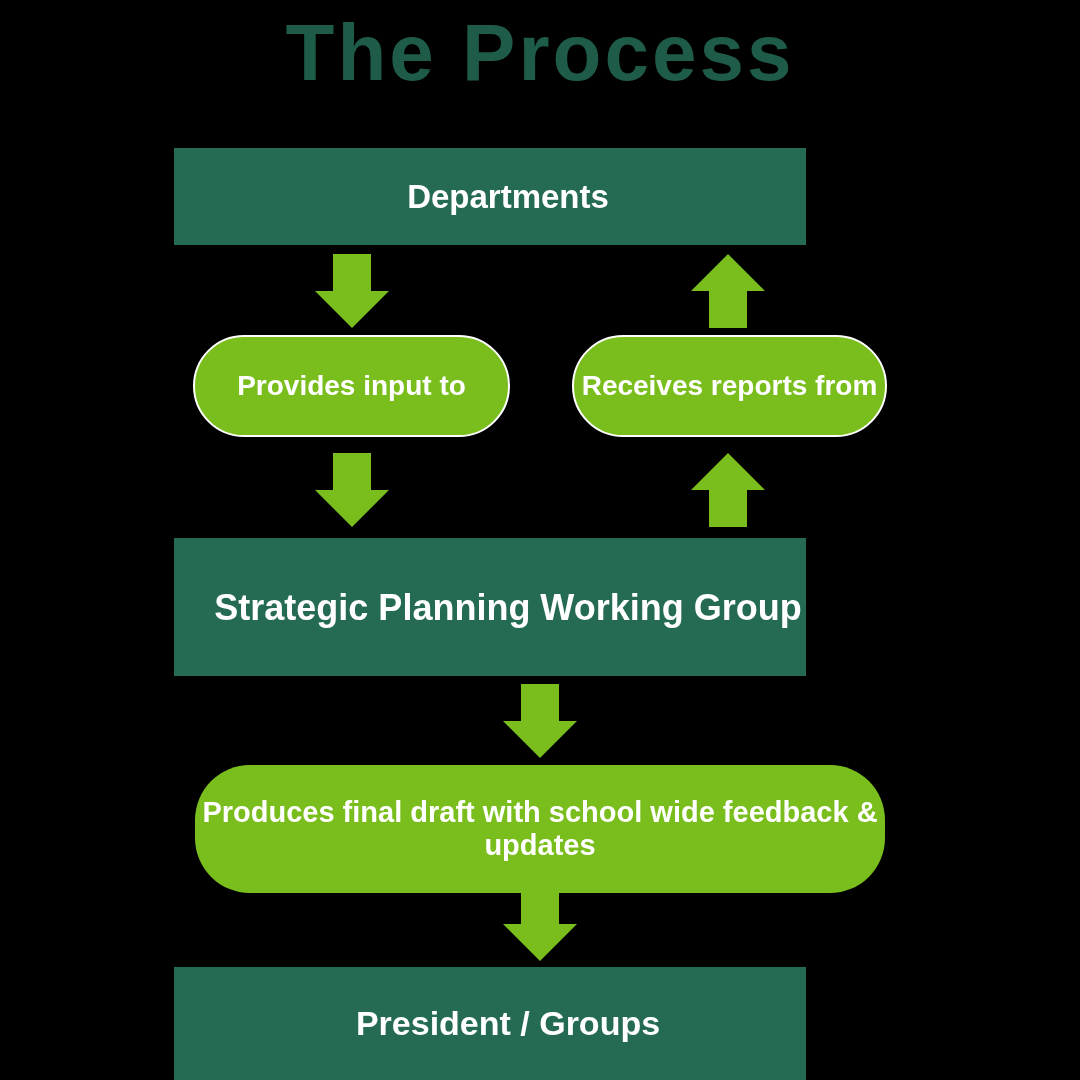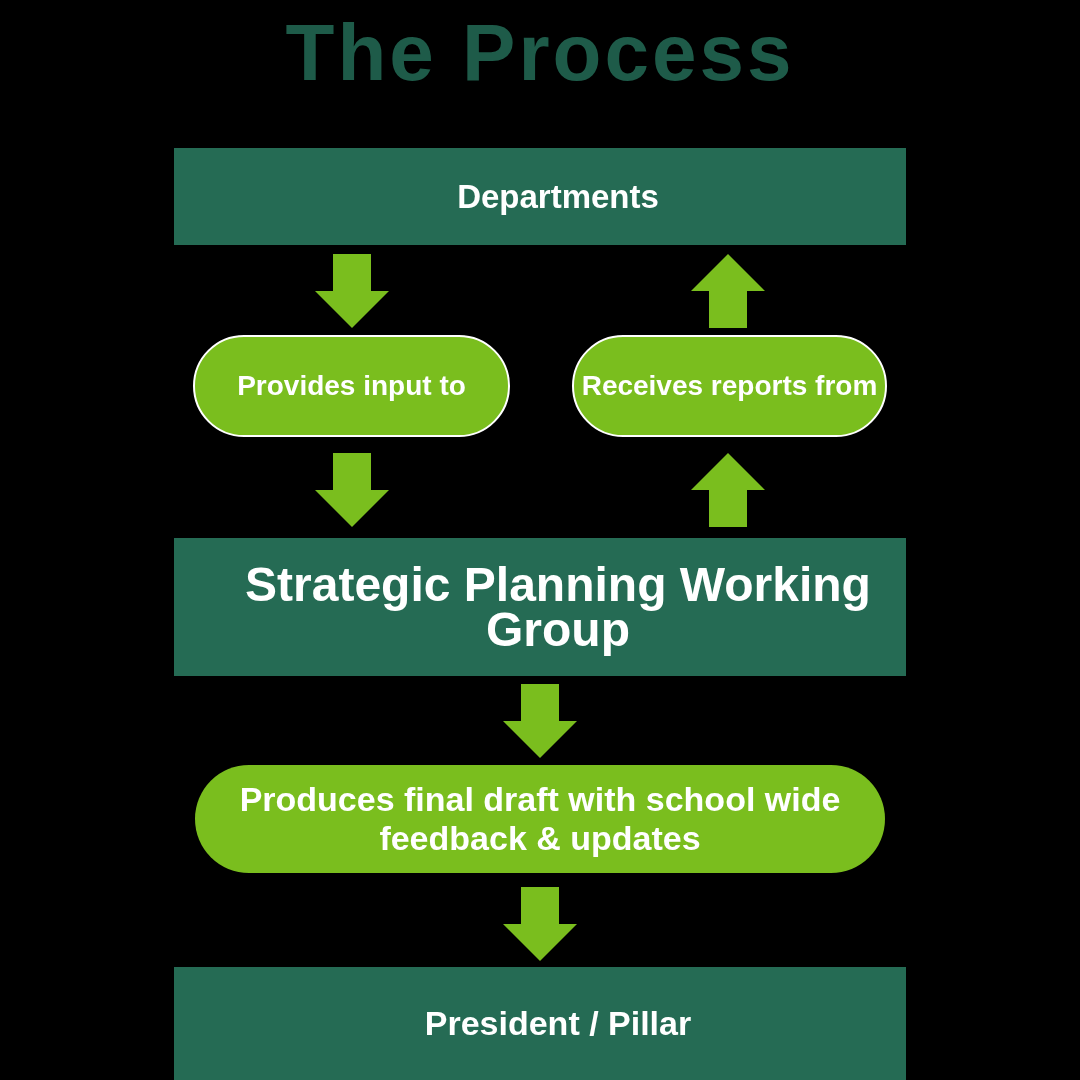--- a/index.html
+++ b/index.html
@@ -26,33 +26,33 @@
     text-align: center;
     font-size: 80px;
     font-weight: 700;
     letter-spacing: 3px;
     color: var(--title-green);
     line-height: 90px;
   }
   .box {
     position: absolute;
     left: 174px;
-    width: 732px;
+    width: 632px;
     background: var(--dark-green);
     color: var(--text-white);
     font-weight: 700;
     display: flex;
     flex-direction: column;
     align-items: center;
     justify-content: center;
     text-align: center;
     padding-left: 36px;
   }
   .box-departments { top: 148px; height: 97px; font-size: 33px; }
-  .box-working-group { top: 538px; height: 138px; font-size: 48px; line-height: 45px; }
+  .box-working-group { top: 538px; height: 138px; font-size: 36px; line-height: 45px; }
   .box-president { top: 967px; height: 113px; font-size: 34px; }
   .pill {
     position: absolute;
     background: var(--bright-green);
     color: var(--text-white);
     font-weight: 700;
     display: flex;
     align-items: center;
     justify-content: center;
     text-align: center;
@@ -61,23 +61,23 @@
     top: 335px;
     height: 102px;
     border-radius: 51px;
     border: 2px solid var(--text-white);
     font-size: 28px;
   }
   .pill-left { left: 193px; width: 317px; }
   .pill-right { left: 572px; width: 315px; }
   .pill-big {
     left: 195px; top: 765px;
-    width: 690px; height: 108px;
+    width: 690px; height: 128px;
     border-radius: 55px;
-    font-size: 34px;
+    font-size: 29px;
   }
   .arrow {
     position: absolute;
     width: 74px; height: 74px;
     color: var(--bright-green);
   }
   .arrow svg { display: block; width: 100%; height: 100%; }
   .a-row1-left  { left: 315px; top: 254px; }
   .a-row1-right { left: 691px; top: 254px; }
   .a-row2-left  { left: 315px; top: 453px; }
@@ -139,16 +139,16 @@
     <span>Produces final draft with school wide feedback &amp; updates</span>
   </div>
 
   <div class="arrow a-center-2">
     <svg viewBox="0 0 74 74">
         <polygon fill="currentColor" points="18,0 56,0 56,37 74,37 37,74 0,37 18,37"></polygon>
       </svg>
   </div>
 
   <div class="box box-president">
-    <span>President / Pillar</span>
+    <span>President / Groups</span>
   </div>
 
 </div>
 
 </body></html>

